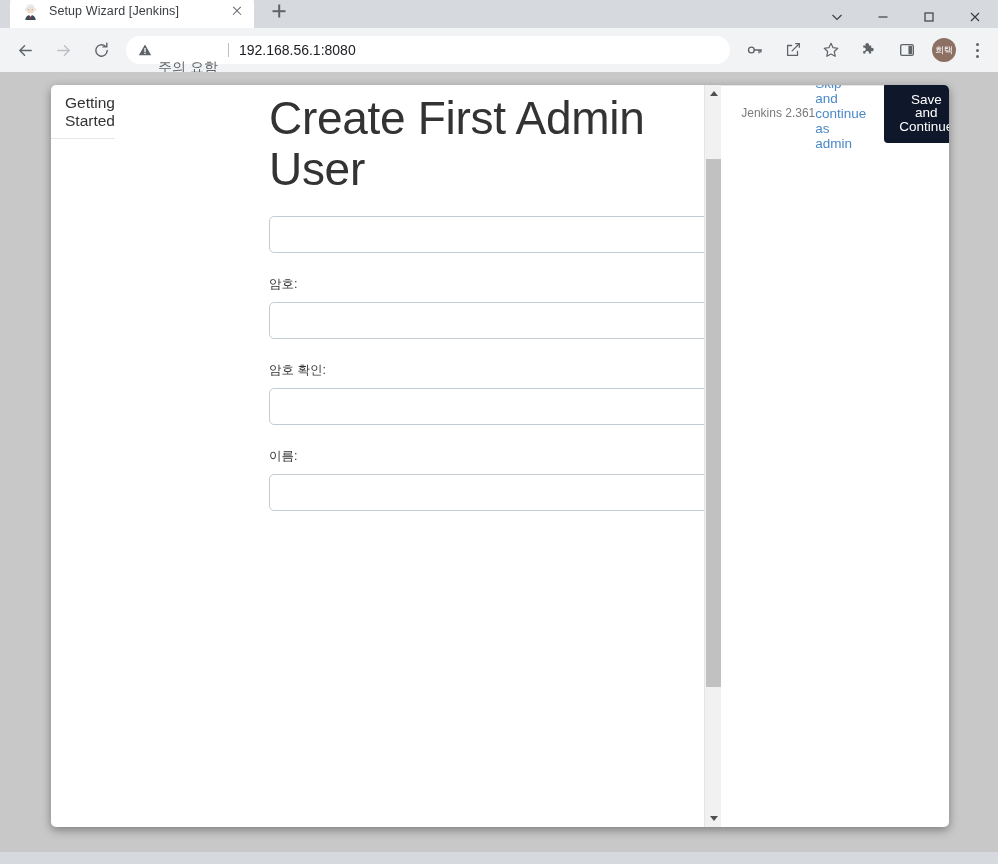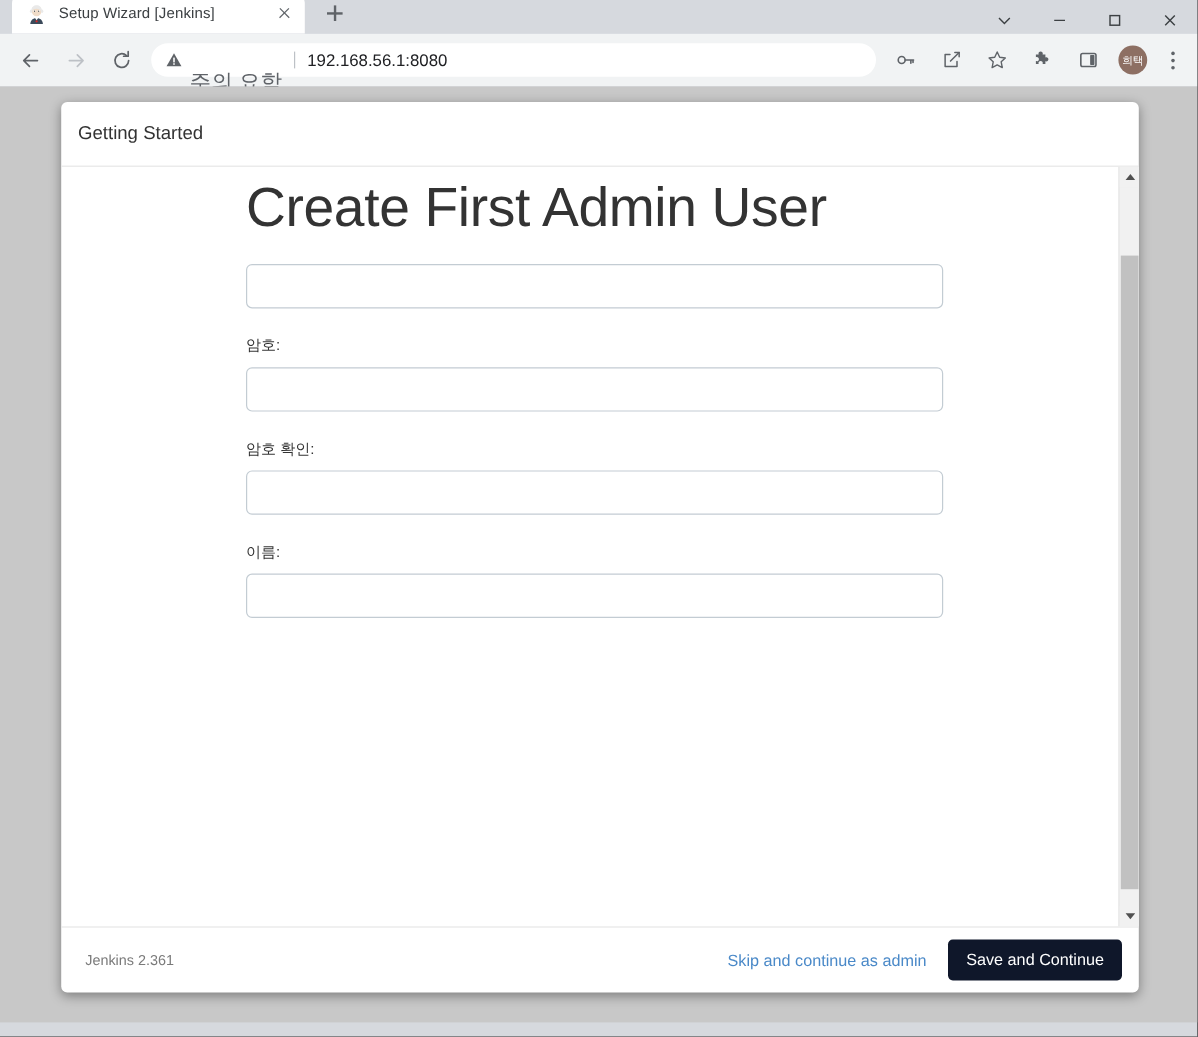--- a/index.html
+++ b/index.html
@@ -128,21 +128,21 @@
     margin: 0 6px 0 6px;
     min-width: 0;
   }
   .warn-icon {
     width: 14px; height: 14px;
     margin-right: 6px;
     flex: 0 0 14px;
     color: #5f6368;
   }
   .notsecure {
-    font-size: 18px;
+    font-size: 14px;
     color: #5f6368;
     white-space: nowrap;
     margin-top: 36px;
   }
   .om-sep {
     width: 1px; height: 14px;
     background: #bdc1c6;
     margin: 0 10px;
     flex: 0 0 1px;
   }
@@ -186,21 +186,21 @@
   }
 
   .dialog {
     position: absolute;
     left: 51px; top: 13px;
     width: 898px; height: 742px;
     background: #ffffff;
     border-radius: 5px;
     box-shadow: 0 3px 10px rgba(0,0,0,.38);
     display: flex;
-    flex-direction: column;
+    flex-direction: row;
     overflow: hidden;
   }
 
   .dlg-head {
     height: 54px;
     flex: 0 0 54px;
     border-bottom: 1px solid #e6e6e6;
     display: flex;
     align-items: center;
     padding-left: 14px;

